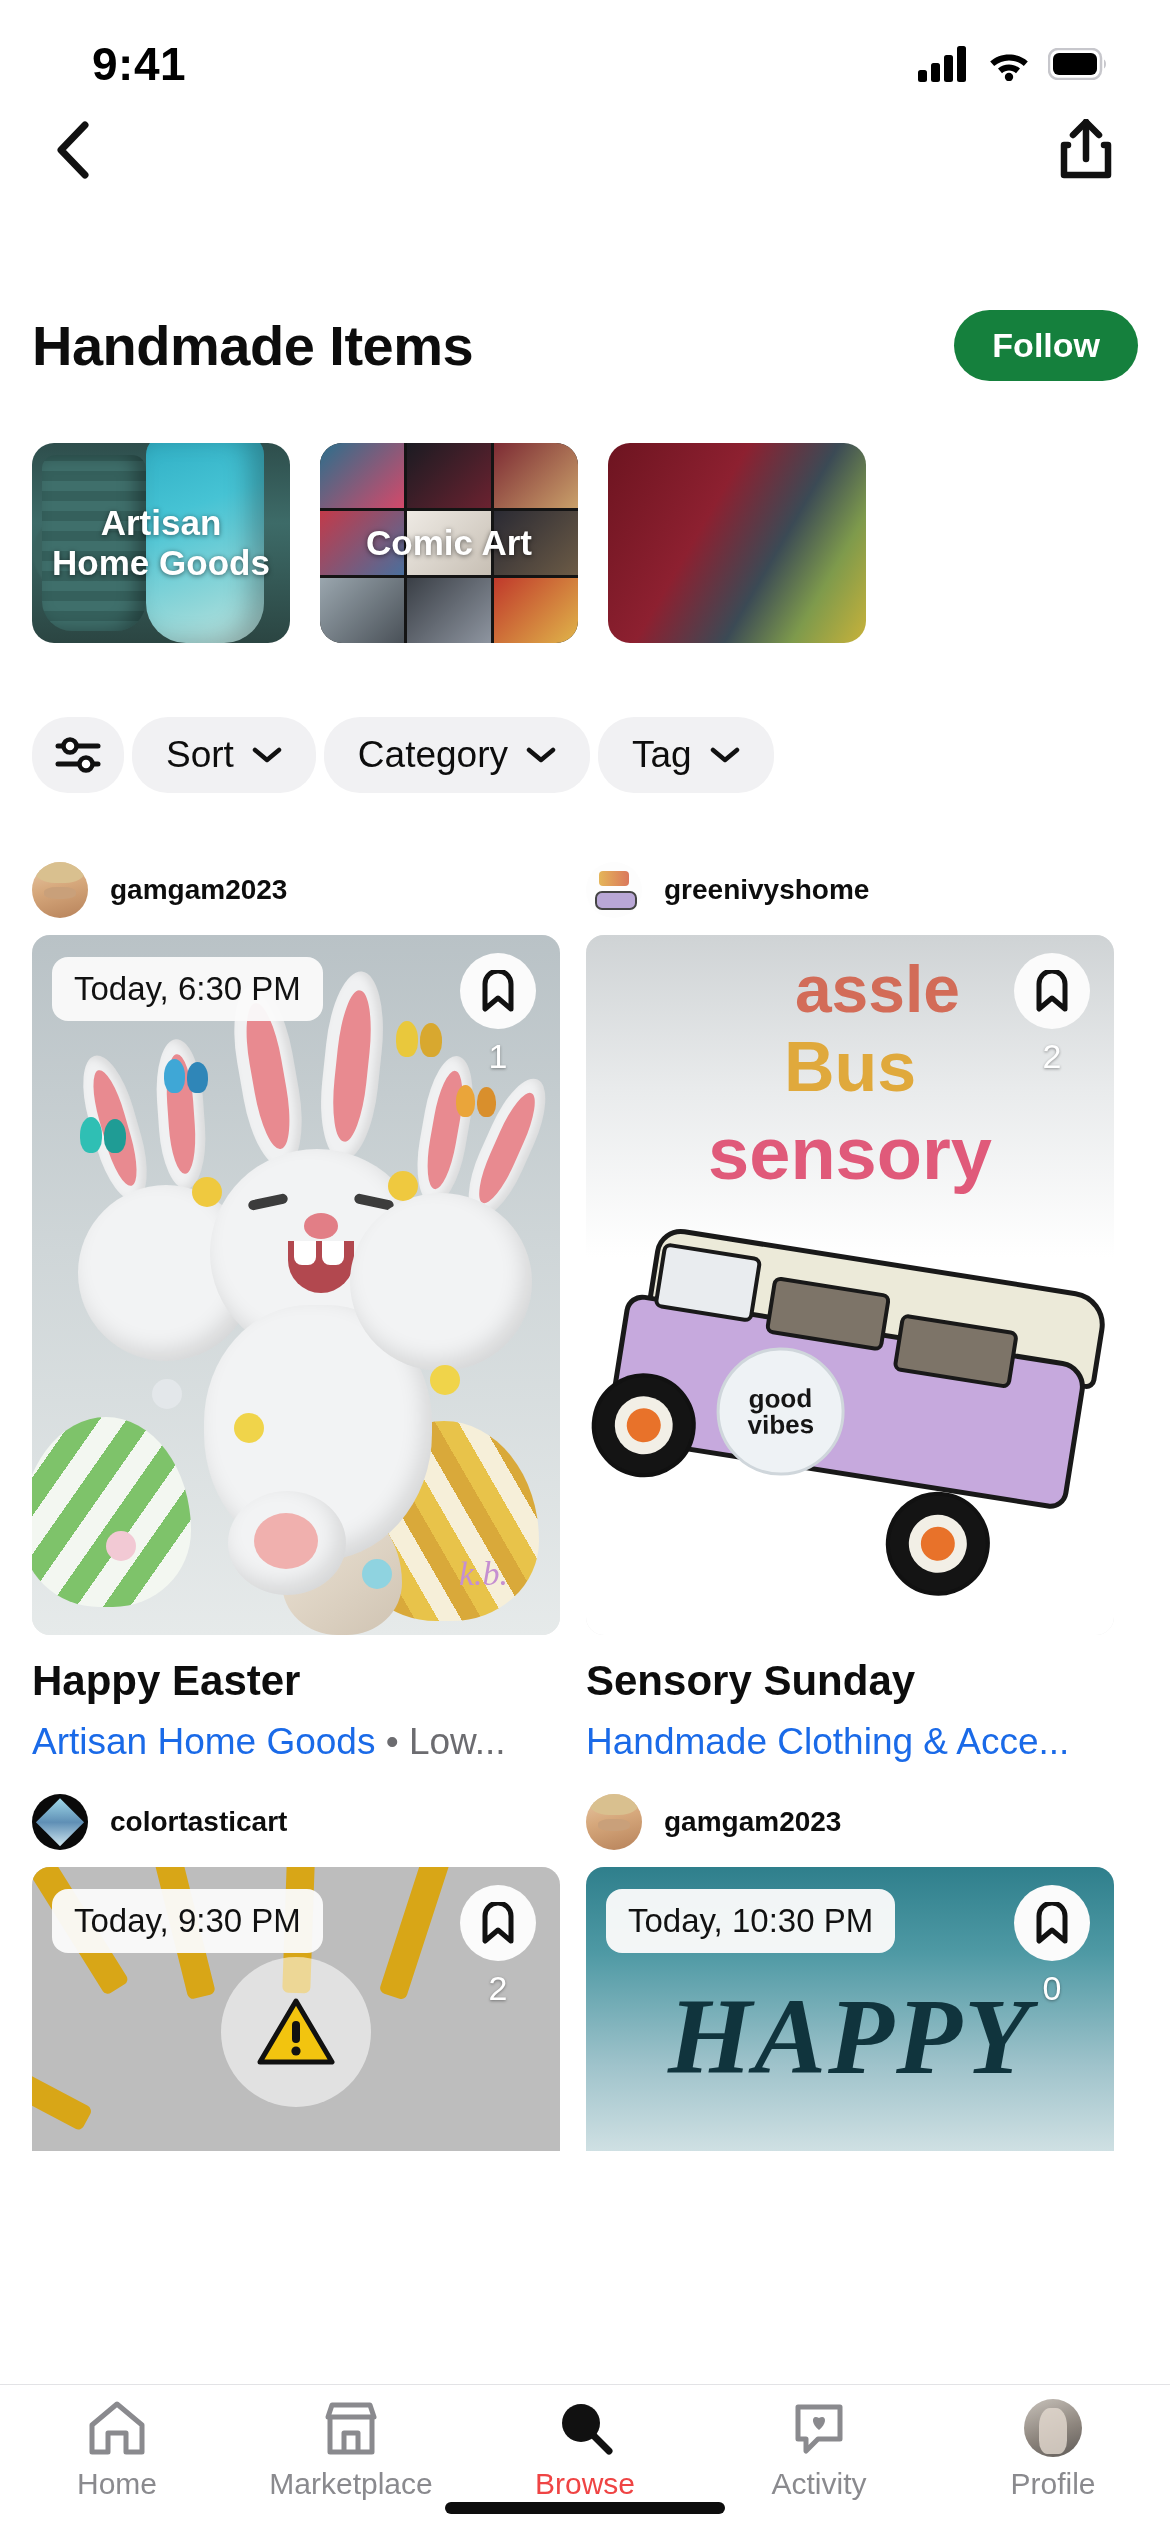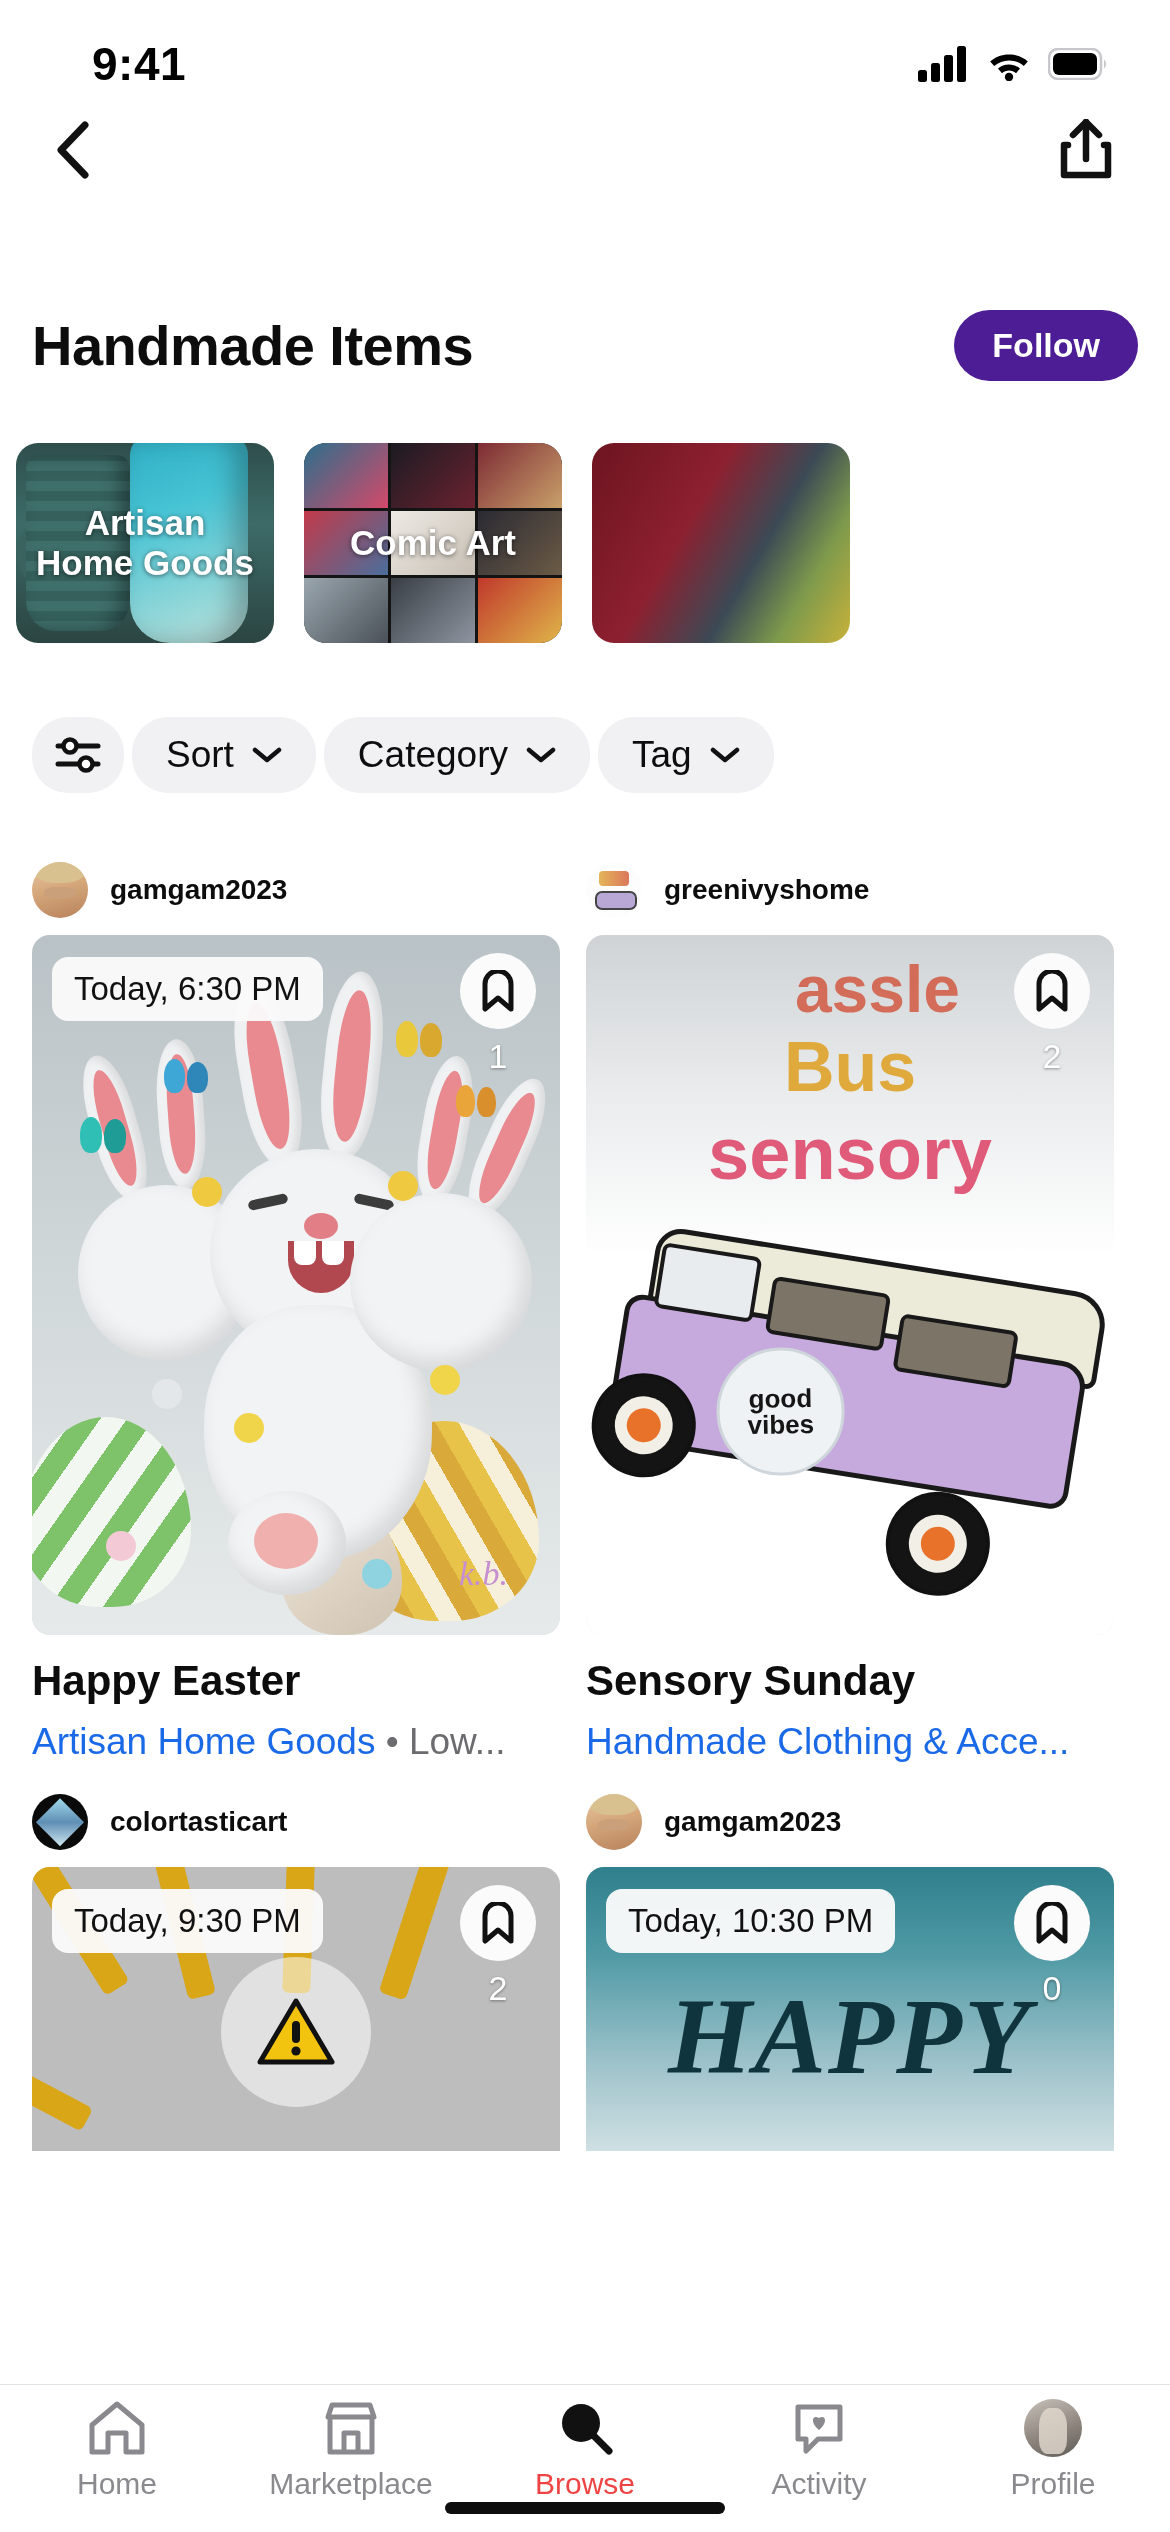--- a/index.html
+++ b/index.html
@@ -30,30 +30,30 @@
   .nav-share { width: 64px; height: 64px; display:flex; align-items:center; justify-content:center; cursor:pointer;}
 
   
   .title-row {
     position: absolute; top: 310px; left: 0; width: 1170px;
     display: flex; align-items: center; justify-content: space-between;
     padding: 0 32px;
   }
   .page-title { font-size: 56px; font-weight: bold; color: #0d0d0d; letter-spacing: -0.5px; }
   .follow-btn {
-    background: #4c1d95; color: #fff; border: none;
+    background: #15803d; color: #fff; border: none;
     font-size: 34px; font-weight: bold;
     padding: 16px 38px; border-radius: 40px;
     font-family: "Liberation Sans", sans-serif; cursor: pointer;
   }
 
   
   .cat-strip {
     position: absolute; top: 443px; left: 0; width: 1170px; height: 220px;
-    display: flex; gap: 30px; padding-left: 16px; overflow: hidden;
+    display: flex; gap: 30px; padding-left: 32px; overflow: hidden;
   }
   .cat-card {
     position: relative; width: 258px; height: 200px; border-radius: 22px;
     overflow: hidden; flex: 0 0 auto; cursor: pointer;
   }
   .cat-label {
     position: absolute; inset: 0; display: flex; align-items: center; justify-content: center;
     text-align: center; color: #fff; font-size: 35px; font-weight: bold;
     line-height: 1.14; padding: 0 10px;
     text-shadow: 0 1px 5px rgba(0,0,0,.55);

